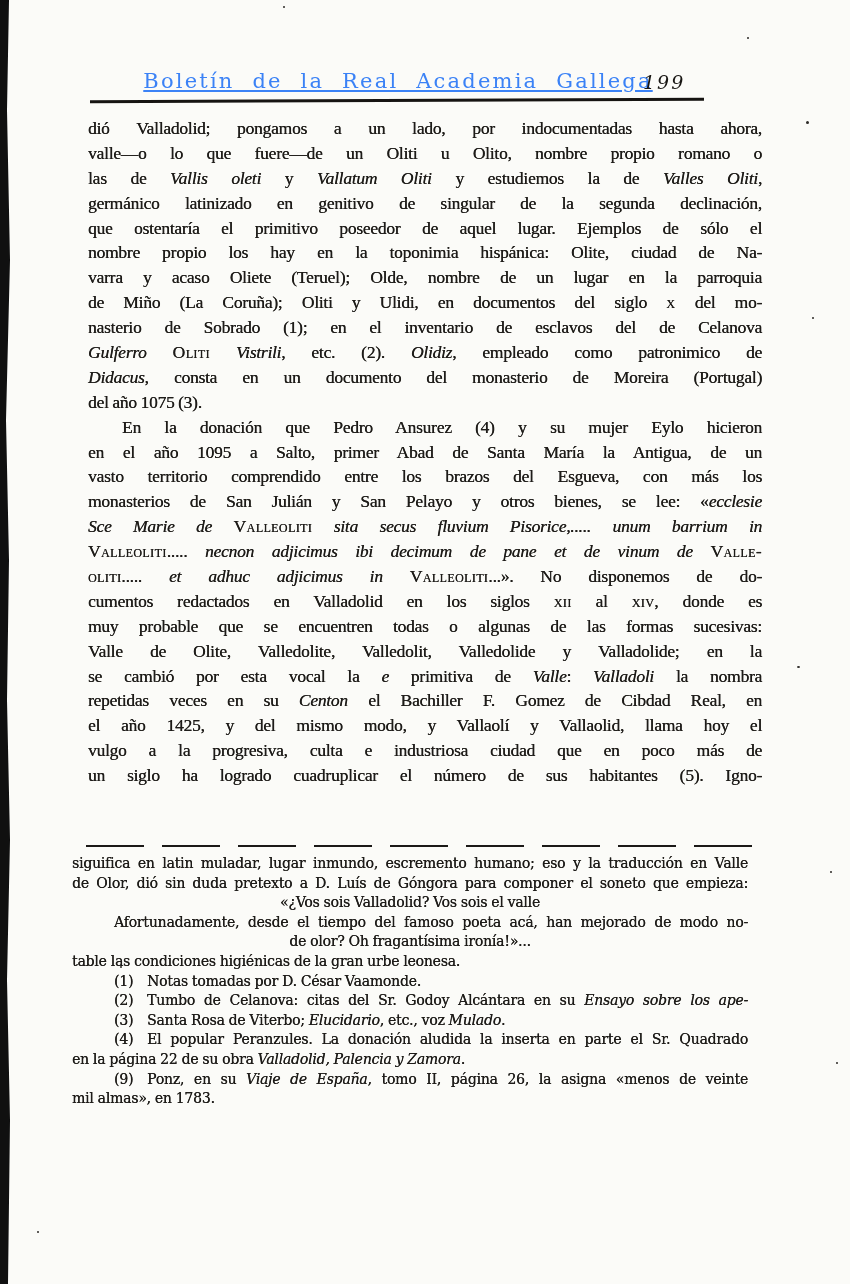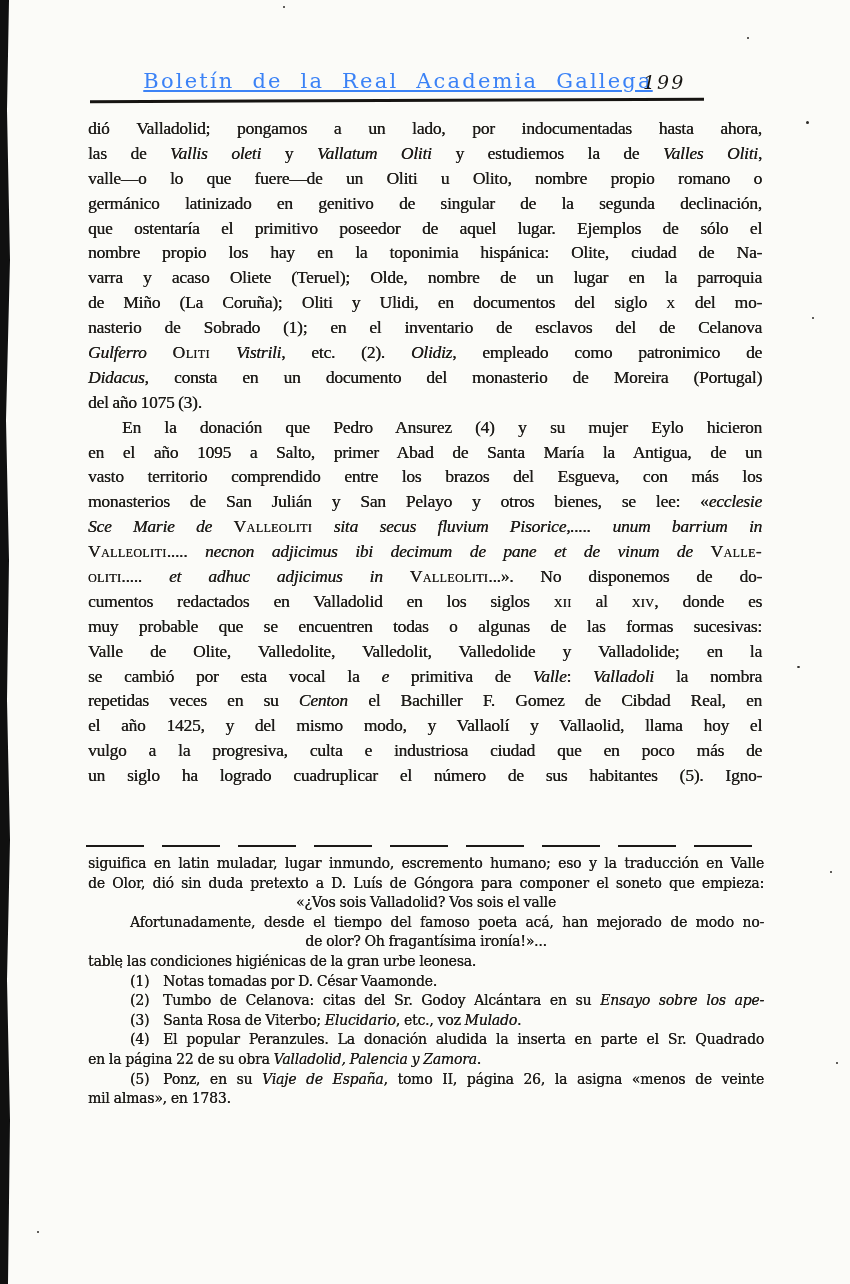--- a/index.html
+++ b/index.html
@@ -42,21 +42,21 @@
     letter-spacing: -0.25px; word-spacing: -0.5px;
     text-shadow: 0.25px 0.25px 0 currentColor;
     font-family: Liberation Serif, serif;
   }
   .fn-sep {
     position: absolute; top: 845px; left: 86px; width: 680px; height: 2px;
     background: repeating-linear-gradient(90deg, #1b1917 0px, #1b1917 58px,
                  transparent 58px, transparent 76px);
   }
   .fn-block {
-    position: absolute; top: 854px; left: 88px; width: 676px;
+    position: absolute; top: 854px; left: 72px; width: 676px;
     font-size: 14px; line-height: 19.6px;
     letter-spacing: -0.2px; word-spacing: -0.3px;
     text-shadow: 0.2px 0.2px 0 currentColor;
   }
 
   .tline { height: 24.9px; text-align: left; }
   .fn-block .tline { height: 19.6px; }
   .tline.j { text-align: justify; }
   .tline.j::after { content: ""; display: inline-block; width: 100%; height: 0; }
   .tline.c { text-align: center; }
@@ -81,22 +81,22 @@
   <div class="speck" style="left:836px; top:1062px;width:2px; height:2px;"></div>
   <div class="speck" style="left:120px; top:966px;width:2px; height:2px;"></div>
   <div class="speck" style="left:37px;  top:1231px;width:2px; height:2px;"></div>
 
   <div class="header-title">Boletín de la Real Academia Gallega</div>
   <div class="page-number">199</div>
   <div class="header-rule"></div>
 
   <div class="body-block">
       <div class="tline j"><span>dió Valladolid; pongamos a un lado, por indocumentadas hasta ahora,</span></div>
+      <div class="tline j"><span>valle—o lo que fuere—de un Oliti u Olito, nombre propio romano o</span></div>
       <div class="tline j"><span>las de </span><span class="i">Vallis oleti</span><span> y </span><span class="i">Vallatum Oliti</span><span> y estudiemos la de </span><span class="i">Valles Oliti</span><span>,</span></div>
-      <div class="tline j"><span>valle—o lo que fuere—de un Oliti u Olito, nombre propio romano o</span></div>
       <div class="tline j"><span>germánico latinizado en genitivo de singular de la segunda declinación,</span></div>
       <div class="tline j"><span>que ostentaría el primitivo poseedor de aquel lugar. Ejemplos de sólo el</span></div>
       <div class="tline j"><span>nombre propio los hay en la toponimia hispánica: Olite, ciudad de Na-</span></div>
       <div class="tline j"><span>varra y acaso Oliete (Teruel); Olde, nombre de un lugar en la parroquia</span></div>
       <div class="tline j"><span>de Miño (La Coruña); Oliti y Ulidi, en documentos del siglo </span><span class="sc">x</span><span> del mo-</span></div>
       <div class="tline j"><span>nasterio de Sobrado (1); en el inventario de esclavos del de Celanova</span></div>
       <div class="tline j"><span class="i">Gulferro </span><span class="sc">Oliti</span><span> </span><span class="i">Vistrili</span><span>, etc. (2). </span><span class="i">Olidiz</span><span>, empleado como patronimico de</span></div>
       <div class="tline j"><span class="i">Didacus</span><span>, consta en un documento del monasterio de Moreira (Portugal)</span></div>
       <div class="tline"><span>del año 1075 (3).</span></div>
       <div class="tline j ind"><span>En la donación que Pedro Ansurez (4) y su mujer Eylo hicieron</span></div>
@@ -123,17 +123,17 @@
       <div class="tline j"><span>de Olor, dió sin duda pretexto a D. Luís de Góngora para componer el soneto que empieza:</span></div>
       <div class="tline c"><span>«¿Vos sois Valladolid? Vos sois el valle</span></div>
       <div class="tline j ind"><span>Afortunadamente, desde el tiempo del famoso poeta acá, han mejorado de modo no-</span></div>
       <div class="tline c"><span>de olor? Oh fragantísima ironía!»...</span></div>
       <div class="tline"><span>table las condiciones higiénicas de la gran urbe leonesa.</span></div>
       <div class="tline ind"><span>(1) Notas tomadas por D. César Vaamonde.</span></div>
       <div class="tline j ind"><span>(2) Tumbo de Celanova: citas del Sr. Godoy Alcántara en su </span><span class="i">Ensayo sobre los ape-</span></div>
       <div class="tline ind"><span>(3) Santa Rosa de Viterbo; </span><span class="i">Elucidario</span><span>, etc., voz </span><span class="i">Mulado</span><span>.</span></div>
       <div class="tline j ind"><span>(4) El popular Peranzules. La donación aludida la inserta en parte el Sr. Quadrado</span></div>
       <div class="tline"><span>en la página 22 de su obra </span><span class="i">Valladolid, Palencia y Zamora</span><span>.</span></div>
-      <div class="tline j ind"><span>(5) Ponz, en su </span><span class="i">Viaje de España</span><span>, tomo II, página 26, la asigna «menos de veinte</span></div>
+      <div class="tline j ind"><span>(9) Ponz, en su </span><span class="i">Viaje de España</span><span>, tomo II, página 26, la asigna «menos de veinte</span></div>
       <div class="tline"><span>mil almas», en 1783.</span></div>
     </div>
 
 </div>
 
 </body></html>

